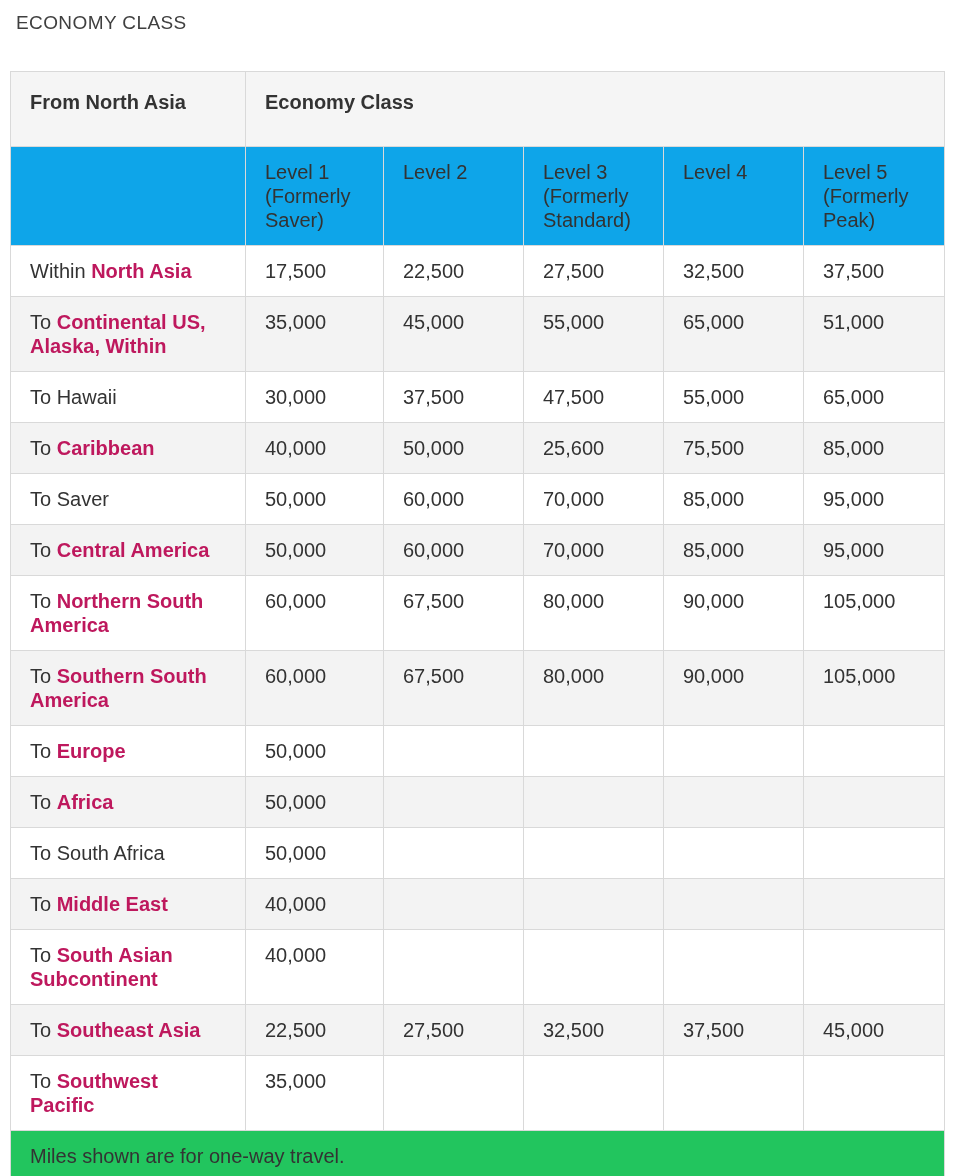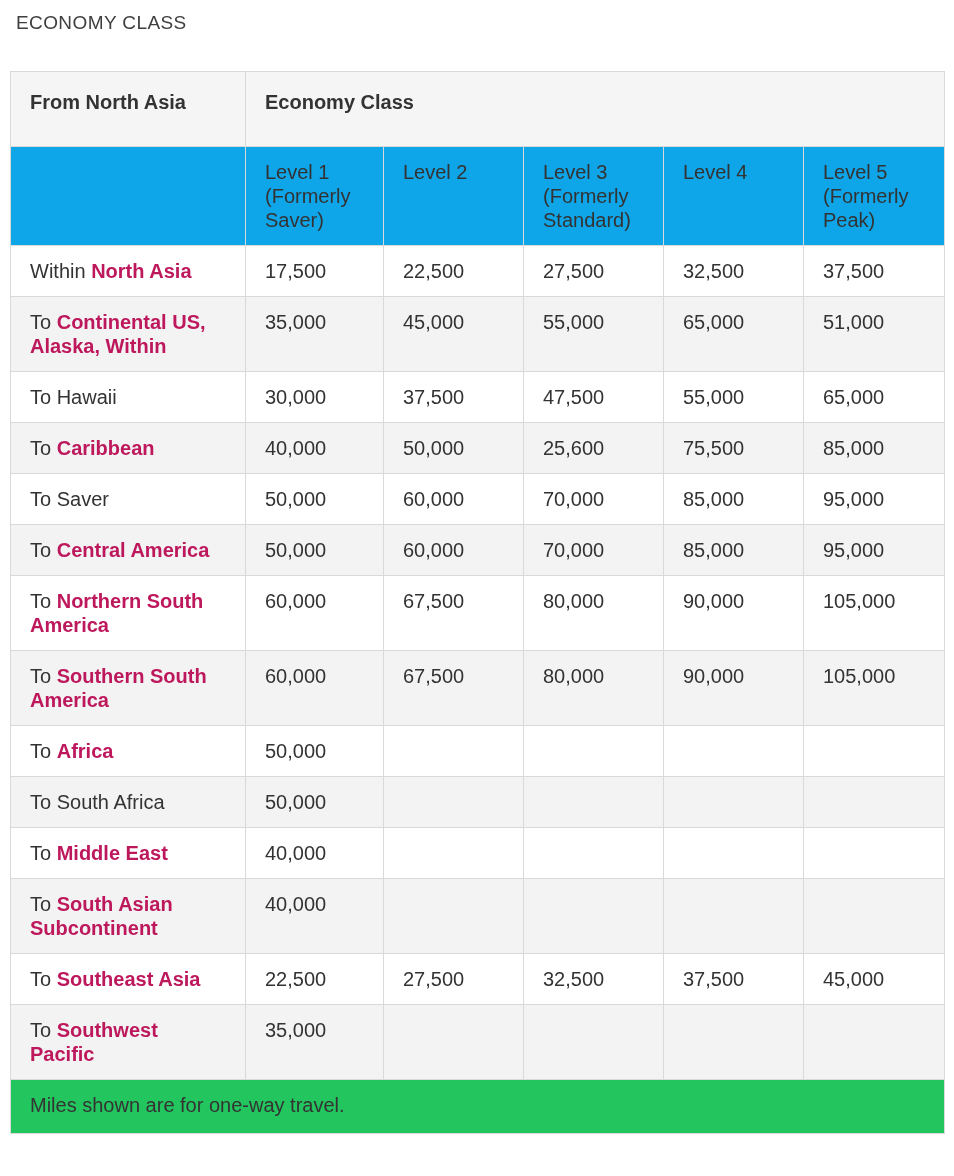--- a/index.html
+++ b/index.html
@@ -156,20 +156,28 @@
         </tr>
         <tr>
           <td><span>To </span><a class="dest-link" href="#">Southern South America</a></td>
           <td>60,000</td>
           <td>67,500</td>
           <td>80,000</td>
           <td>90,000</td>
           <td>105,000</td>
         </tr>
         <tr>
+          <td><span>To </span><a class="dest-link" href="#">Europe</a></td>
+          <td>50,000</td>
+          <td></td>
+          <td></td>
+          <td></td>
+          <td></td>
+        </tr>
+        <tr>
           <td><span>To </span><a class="dest-link" href="#">Africa</a></td>
           <td>50,000</td>
           <td></td>
           <td></td>
           <td></td>
           <td></td>
         </tr>
         <tr>
           <td>To South Africa</td>
           <td>50,000</td>

